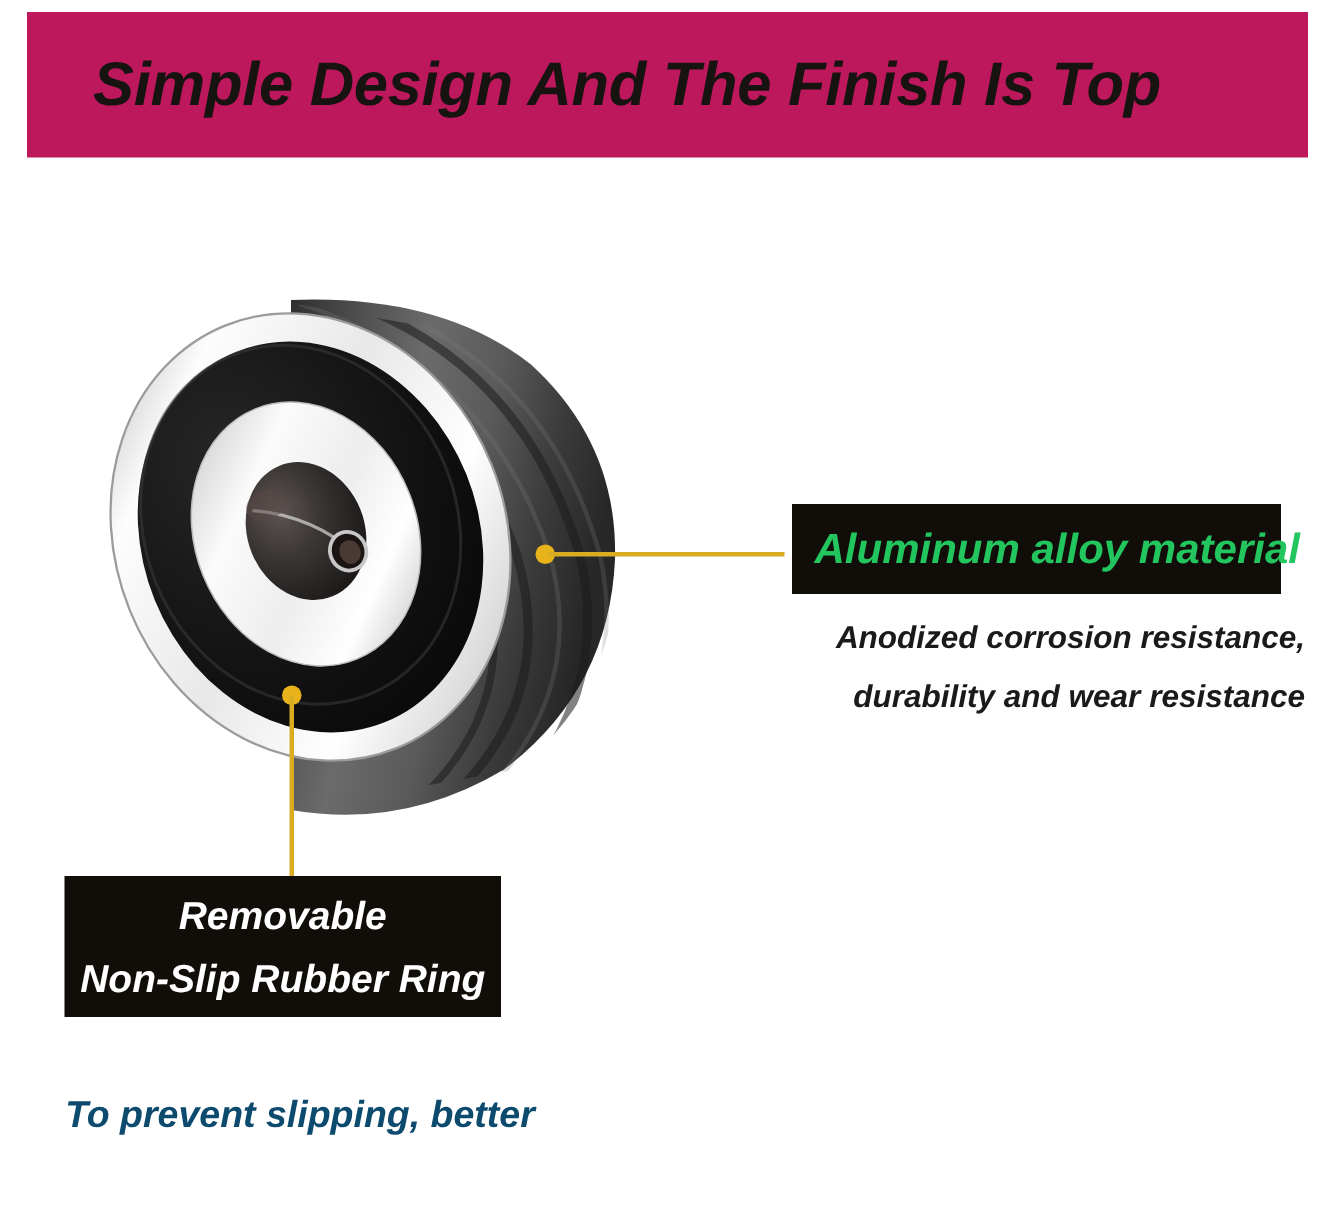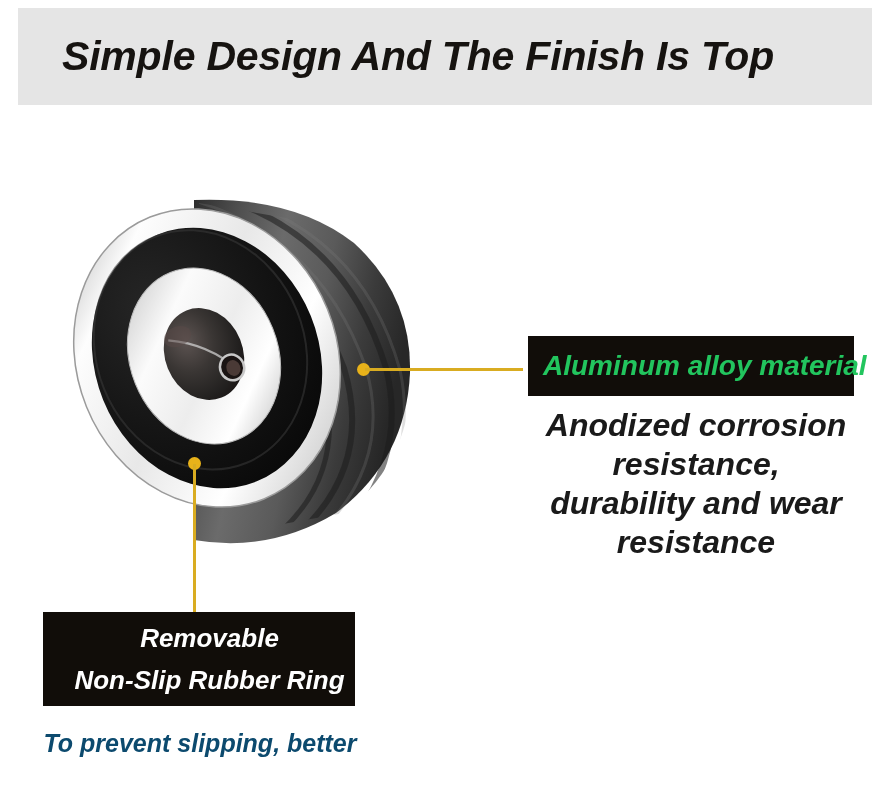--- a/index.html
+++ b/index.html
@@ -16,21 +16,21 @@
     font-family: "Liberation Sans", sans-serif;
   }
 
   
   #header-banner {
     position: absolute;
     left: 18px;
     top: 8px;
     width: 854px;
     height: 97px;
-    background: #e5e5e5;
+    background: #be185d;
     display: flex;
     align-items: center;
   }
   #header-title {
     margin-left: 44px;
     font-family: "Liberation Sans", sans-serif;
     font-size: 41px;
     font-weight: bold;
     font-style: italic;
     color: #161310;
@@ -81,22 +81,22 @@
     font-weight: bold;
     font-style: italic;
     color: #22c55e;
     white-space: nowrap;
   }
   #callout-aluminum-desc {
     position: absolute;
     left: 522px;
     top: 406px;
     width: 348px;
-    text-align: center;
-    font-size: 32px;
+    text-align: right;
+    font-size: 21px;
     font-weight: bold;
     font-style: italic;
     color: #1a1a1a;
     line-height: 39px;
   }
 
   
   #callout-rubber-dot {
     position: absolute;
     left: 188px;
@@ -110,29 +110,28 @@
     position: absolute;
     left: 193px;
     top: 464px;
     width: 3px;
     height: 150px;
     background: #D9AC21;
   }
   #callout-rubber-box {
     position: absolute;
     left: 43px;
-    top: 612px;
+    top: 584px;
     width: 291px;
     height: 94px;
     background: #110D09;
     display: flex;
     flex-direction: column;
     align-items: center;
     justify-content: center;
-    padding-left: 21px;
   }
   .rubber-line-text {
     font-size: 26px;
     font-weight: bold;
     font-style: italic;
     color: #ffffff;
     line-height: 42px;
     white-space: nowrap;
   }
   #callout-rubber-desc {

